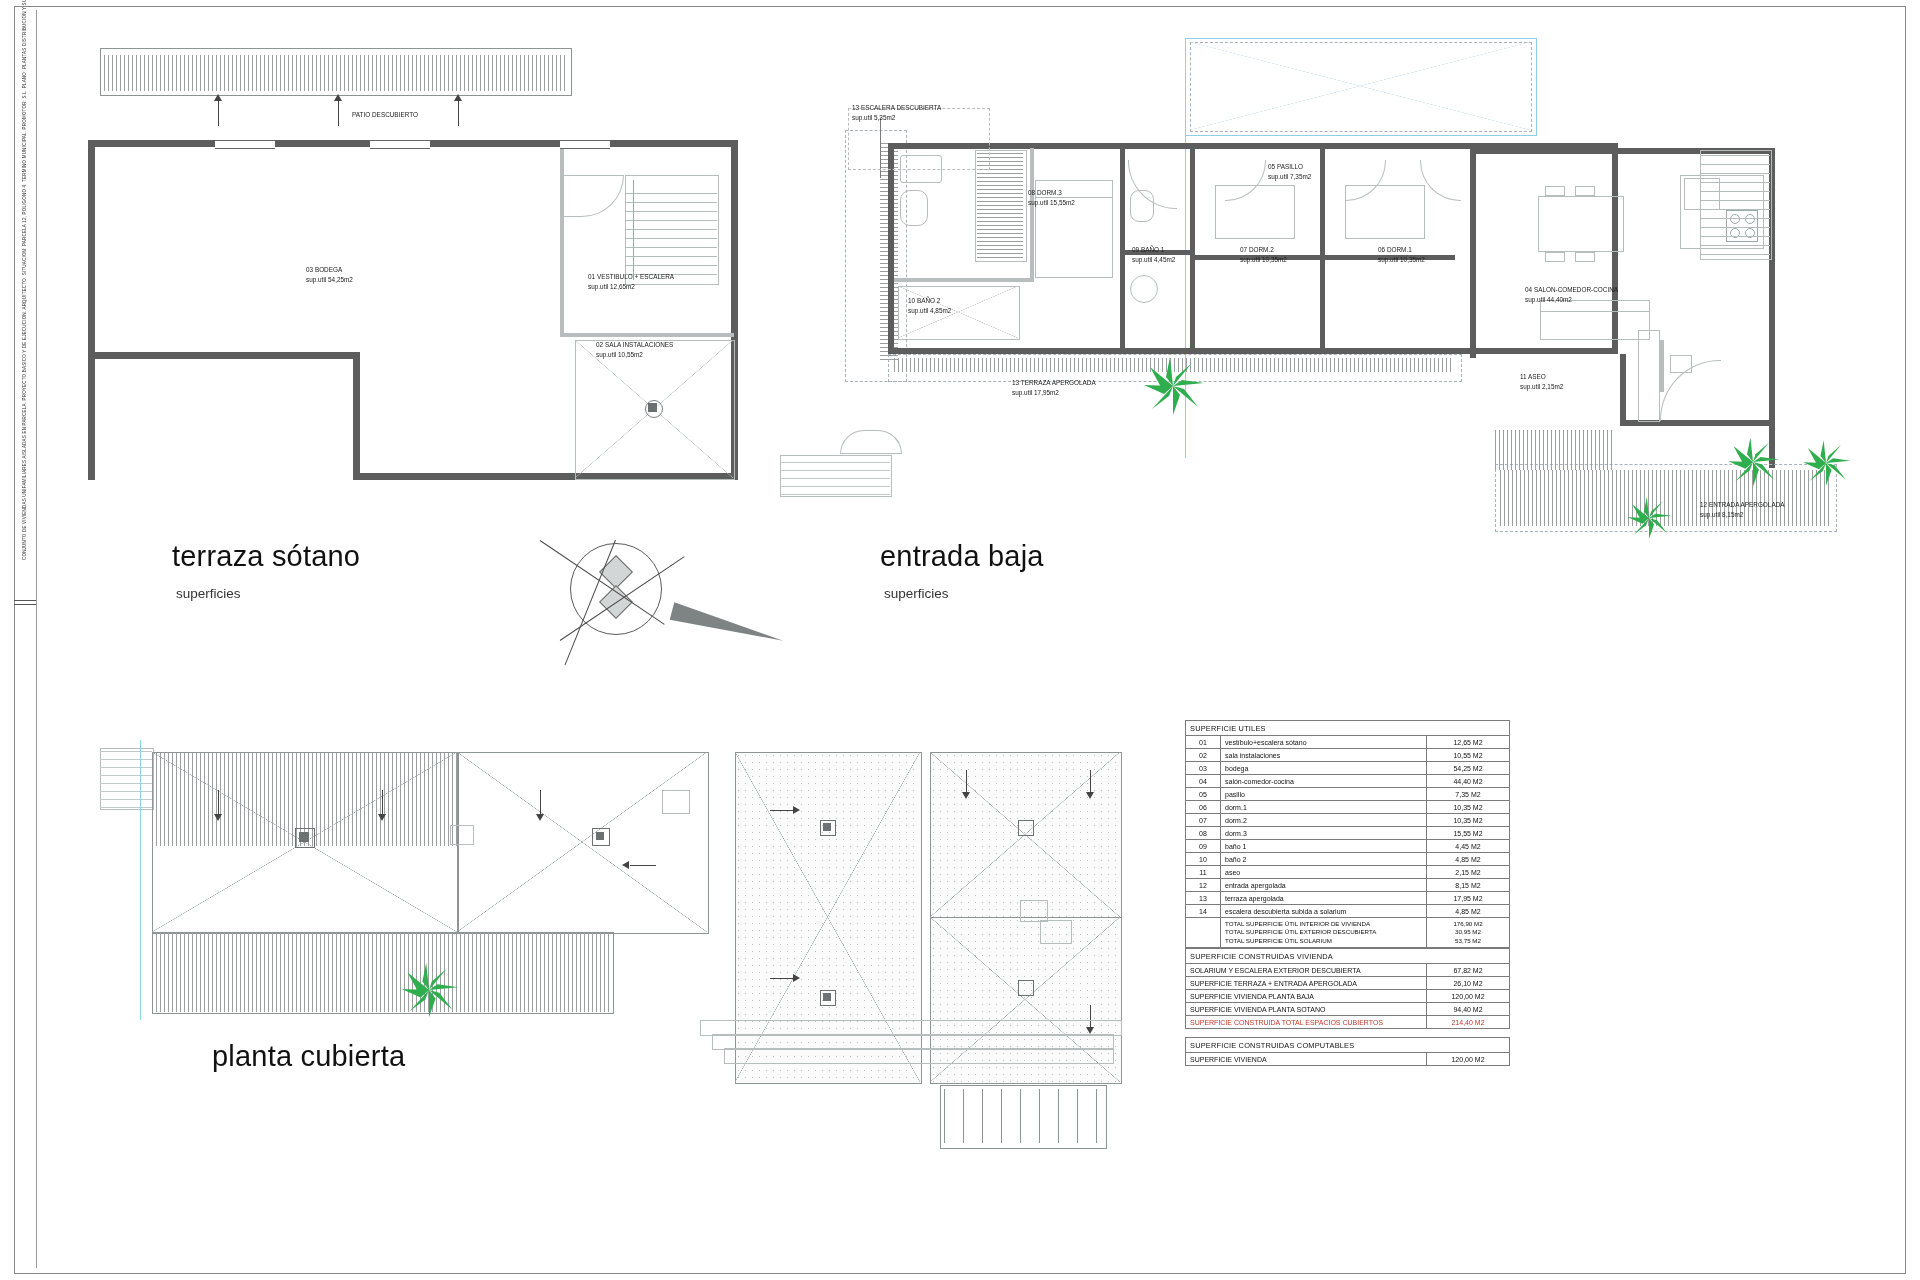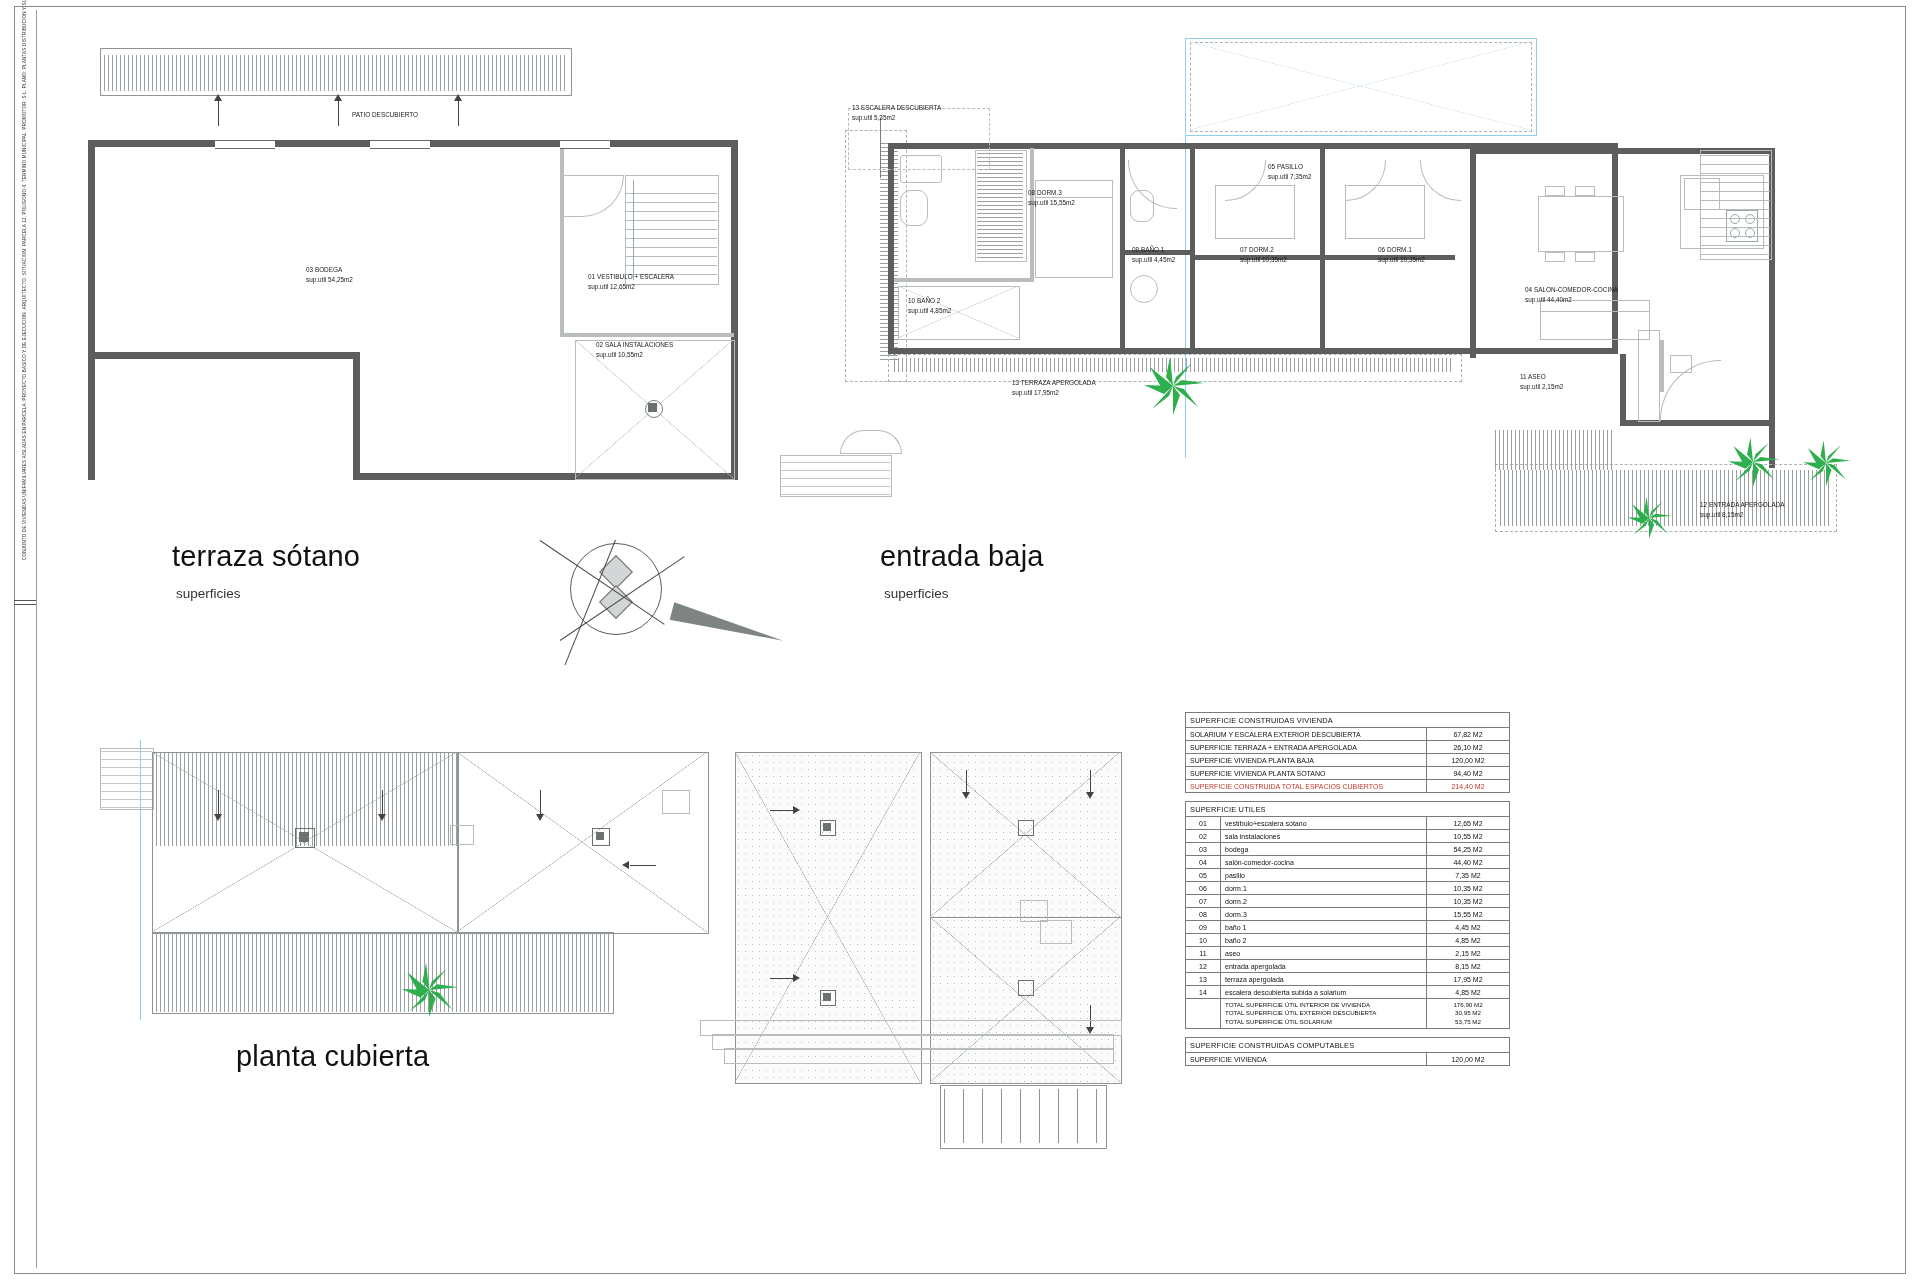--- a/index.html
+++ b/index.html
@@ -414,52 +414,24 @@
           <path d="M33 31 L12 54 L29 41 Z"></path>
             <path d="M33 31 L33 60 L40 40 Z"></path>
           <path d="M33 31 L58 52 L44 34 Z"></path>
             <path d="M33 31 L64 28 L42 25 Z"></path>
           <path d="M33 31 L52 8 L36 22 Z"></path>
             <path d="M33 31 L30 2 L26 22 Z"></path>
         </g>
       </svg>
     </div>
 
-    <div class="title" style="left:236px;top:1040px;">planta cubierta</div>
+    <div class="title" style="left:212px;top:1040px;">planta cubierta</div>
   </div>
 
   <div class="tbl">
-
-    <table>
-      <tbody>
-          <tr>
-            <td colspan="2" class="hdr">SUPERFICIE CONSTRUIDAS VIVIENDA</td>
-          </tr>
-      <tr>
-            <td>SOLARIUM Y ESCALERA EXTERIOR DESCUBIERTA</td>
-            <td class="val">67,82 M2</td>
-          </tr>
-      <tr>
-            <td>SUPERFICIE TERRAZA + ENTRADA APERGOLADA</td>
-            <td class="val">26,10 M2</td>
-          </tr>
-      <tr>
-            <td>SUPERFICIE VIVIENDA PLANTA BAJA</td>
-            <td class="val">120,00 M2</td>
-          </tr>
-      <tr>
-            <td>SUPERFICIE VIVIENDA PLANTA SOTANO</td>
-            <td class="val">94,40 M2</td>
-          </tr>
-      <tr>
-            <td class="red">SUPERFICIE CONSTRUIDA TOTAL ESPACIOS CUBIERTOS</td>
-            <td class="val red">214,40 M2</td>
-          </tr>
-    </tbody>
-      </table>
 
     <table style="margin-top:8px;">
       <tbody>
           <tr>
             <td colspan="3" class="hdr">SUPERFICIE UTILES</td>
           </tr>
       <tr>
             <td class="num">01</td>
             <td>vestíbulo+escalera sótano</td>
             <td class="val">12,65 M2</td>
@@ -538,20 +510,48 @@
         </td>
         <td class="val">
           <div>176,90 M2</div>
           <div>30,95 M2</div>
           <div>53,75 M2</div>
         </td>
       </tr>
     </tbody>
       </table>
 
+    <table>
+      <tbody>
+          <tr>
+            <td colspan="2" class="hdr">SUPERFICIE CONSTRUIDAS VIVIENDA</td>
+          </tr>
+      <tr>
+            <td>SOLARIUM Y ESCALERA EXTERIOR DESCUBIERTA</td>
+            <td class="val">67,82 M2</td>
+          </tr>
+      <tr>
+            <td>SUPERFICIE TERRAZA + ENTRADA APERGOLADA</td>
+            <td class="val">26,10 M2</td>
+          </tr>
+      <tr>
+            <td>SUPERFICIE VIVIENDA PLANTA BAJA</td>
+            <td class="val">120,00 M2</td>
+          </tr>
+      <tr>
+            <td>SUPERFICIE VIVIENDA PLANTA SOTANO</td>
+            <td class="val">94,40 M2</td>
+          </tr>
+      <tr>
+            <td class="red">SUPERFICIE CONSTRUIDA TOTAL ESPACIOS CUBIERTOS</td>
+            <td class="val red">214,40 M2</td>
+          </tr>
+    </tbody>
+      </table>
+
     <table style="margin-top:8px;">
       <tbody>
           <tr>
             <td colspan="2" class="hdr">SUPERFICIE CONSTRUIDAS COMPUTABLES</td>
           </tr>
       <tr>
             <td>SUPERFICIE VIVIENDA</td>
             <td class="val">120,00 M2</td>
           </tr>
     </tbody>

